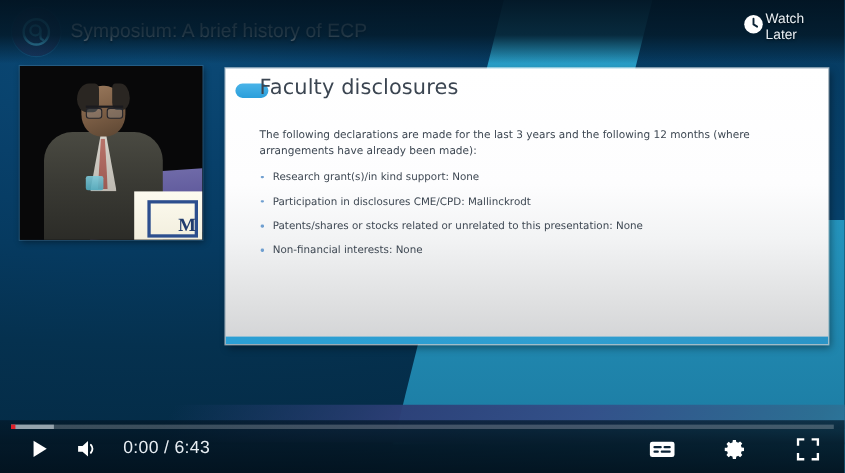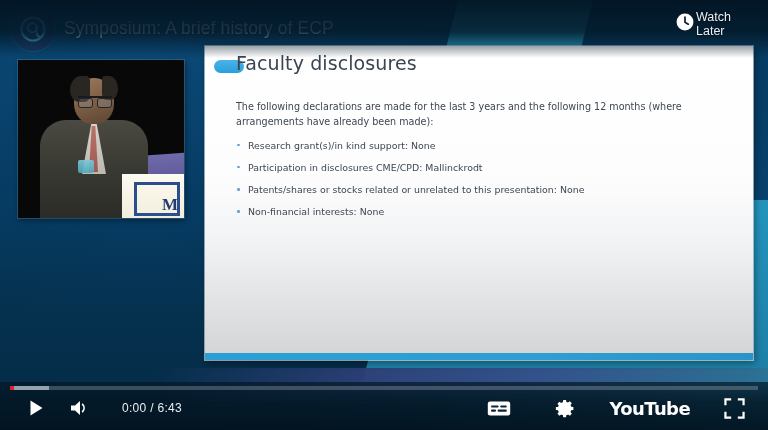--- a/index.html
+++ b/index.html
@@ -91,22 +91,22 @@
     text-shadow:0 1px 2px rgba(0,0,0,.55);
   }
   .share-watermark{
     position:absolute;right:6px;top:2px;
     opacity:.45;pointer-events:none;
   }
 
   
   .slide{
     position:absolute;
-    left:205px;top:46px;
-    width:548px;height:314px;
+    left:205px;top:62px;
+    width:548px;height:251px;
     background:linear-gradient(180deg,#ffffff 0%, #fdfdfe 42%, #f2f3f4 62%, #dedfe0 86%, #d2d3d5 100%);
     box-shadow:0 0 0 1px rgba(255,255,255,.55), 2px 3px 7px rgba(0,0,0,.38);
     z-index:4;
     overflow:hidden;
   }
   .slide-accent-pill{
     position:absolute;left:9px;top:14px;
     width:30px;height:13px;border-radius:7px;
     background:linear-gradient(180deg,#49b3e8 0%, #2b9fdb 100%);
   }
@@ -243,21 +243,21 @@
   .ctrl-right{
     position:absolute;right:12px;bottom:0;height:44px;
     display:flex;align-items:center;gap:22px;
   }
   .ctrl-btn{
     width:44px;height:44px;
     display:flex;align-items:center;justify-content:center;
     cursor:pointer;
   }
   .time-display{
-    color:#e8eef3;font-size:12px;margin-left:20px;
+    color:#e8eef3;font-size:16px;margin-left:10px;
     letter-spacing:.3px;white-space:nowrap;
   }
   .yt-word{
     display:flex;align-items:center;cursor:pointer;
   }
   .yt-word .yt-text{
     color:#ffffff;font-size:18px;font-weight:bold;
     font-family:"DejaVu Sans", sans-serif;
     letter-spacing:-.6px;
   }
@@ -367,23 +367,20 @@
           <rect x="4" y="9.6" width="5" height="2.1" rx="1" fill="#0c2437"></rect>
           <rect x="10.6" y="9.6" width="9.2" height="2.1" rx="1" fill="#0c2437"></rect>
         </svg>
       </div>
       <div class="ctrl-btn">
         <svg width="21" height="21" viewBox="0 0 24 24" aria-hidden="true">
           <path fill="#ffffff" d="M12 8.2a3.8 3.8 0 1 0 0 7.6 3.8 3.8 0 0 0 0-7.6zm0 5.9a2.1 2.1 0 1 1 0-4.2 2.1 2.1 0 0 1 0 4.2z"></path>
           <path fill="#ffffff" d="M21 13.6v-3.2l-2.5-.42a6.9 6.9 0 0 0-.78-1.88l1.47-2.06-2.26-2.26-2.06 1.47a6.9 6.9 0 0 0-1.88-.78L12.6 2.4H9.4l-.42 2.5a6.9 6.9 0 0 0-1.88.78L5.04 4.21 2.78 6.47l1.47 2.06a6.9 6.9 0 0 0-.78 1.88L1 10.4v3.2l2.47.42c.17.66.43 1.29.78 1.88l-1.47 2.06 2.26 2.26 2.06-1.47c.59.35 1.22.61 1.88.78l.42 2.47h3.2l.42-2.47c.66-.17 1.29-.43 1.88-.78l2.06 1.47 2.26-2.26-1.47-2.06c.35-.59.61-1.22.78-1.88L21 13.6z"></path>
         </svg>
       </div>
-      <div class="yt-word">
-        <span class="yt-text">YouTube</span>
-      </div>
       <div class="ctrl-btn">
         <svg width="21" height="21" viewBox="0 0 22 22" aria-hidden="true">
           <path d="M1.5 7.5 L1.5 1.5 L7.5 1.5" fill="none" stroke="#ffffff" stroke-width="2.3"></path>
           <path d="M14.5 1.5 L20.5 1.5 L20.5 7.5" fill="none" stroke="#ffffff" stroke-width="2.3"></path>
           <path d="M20.5 14.5 L20.5 20.5 L14.5 20.5" fill="none" stroke="#ffffff" stroke-width="2.3"></path>
           <path d="M7.5 20.5 L1.5 20.5 L1.5 14.5" fill="none" stroke="#ffffff" stroke-width="2.3"></path>
         </svg>
       </div>
     </div>
 

